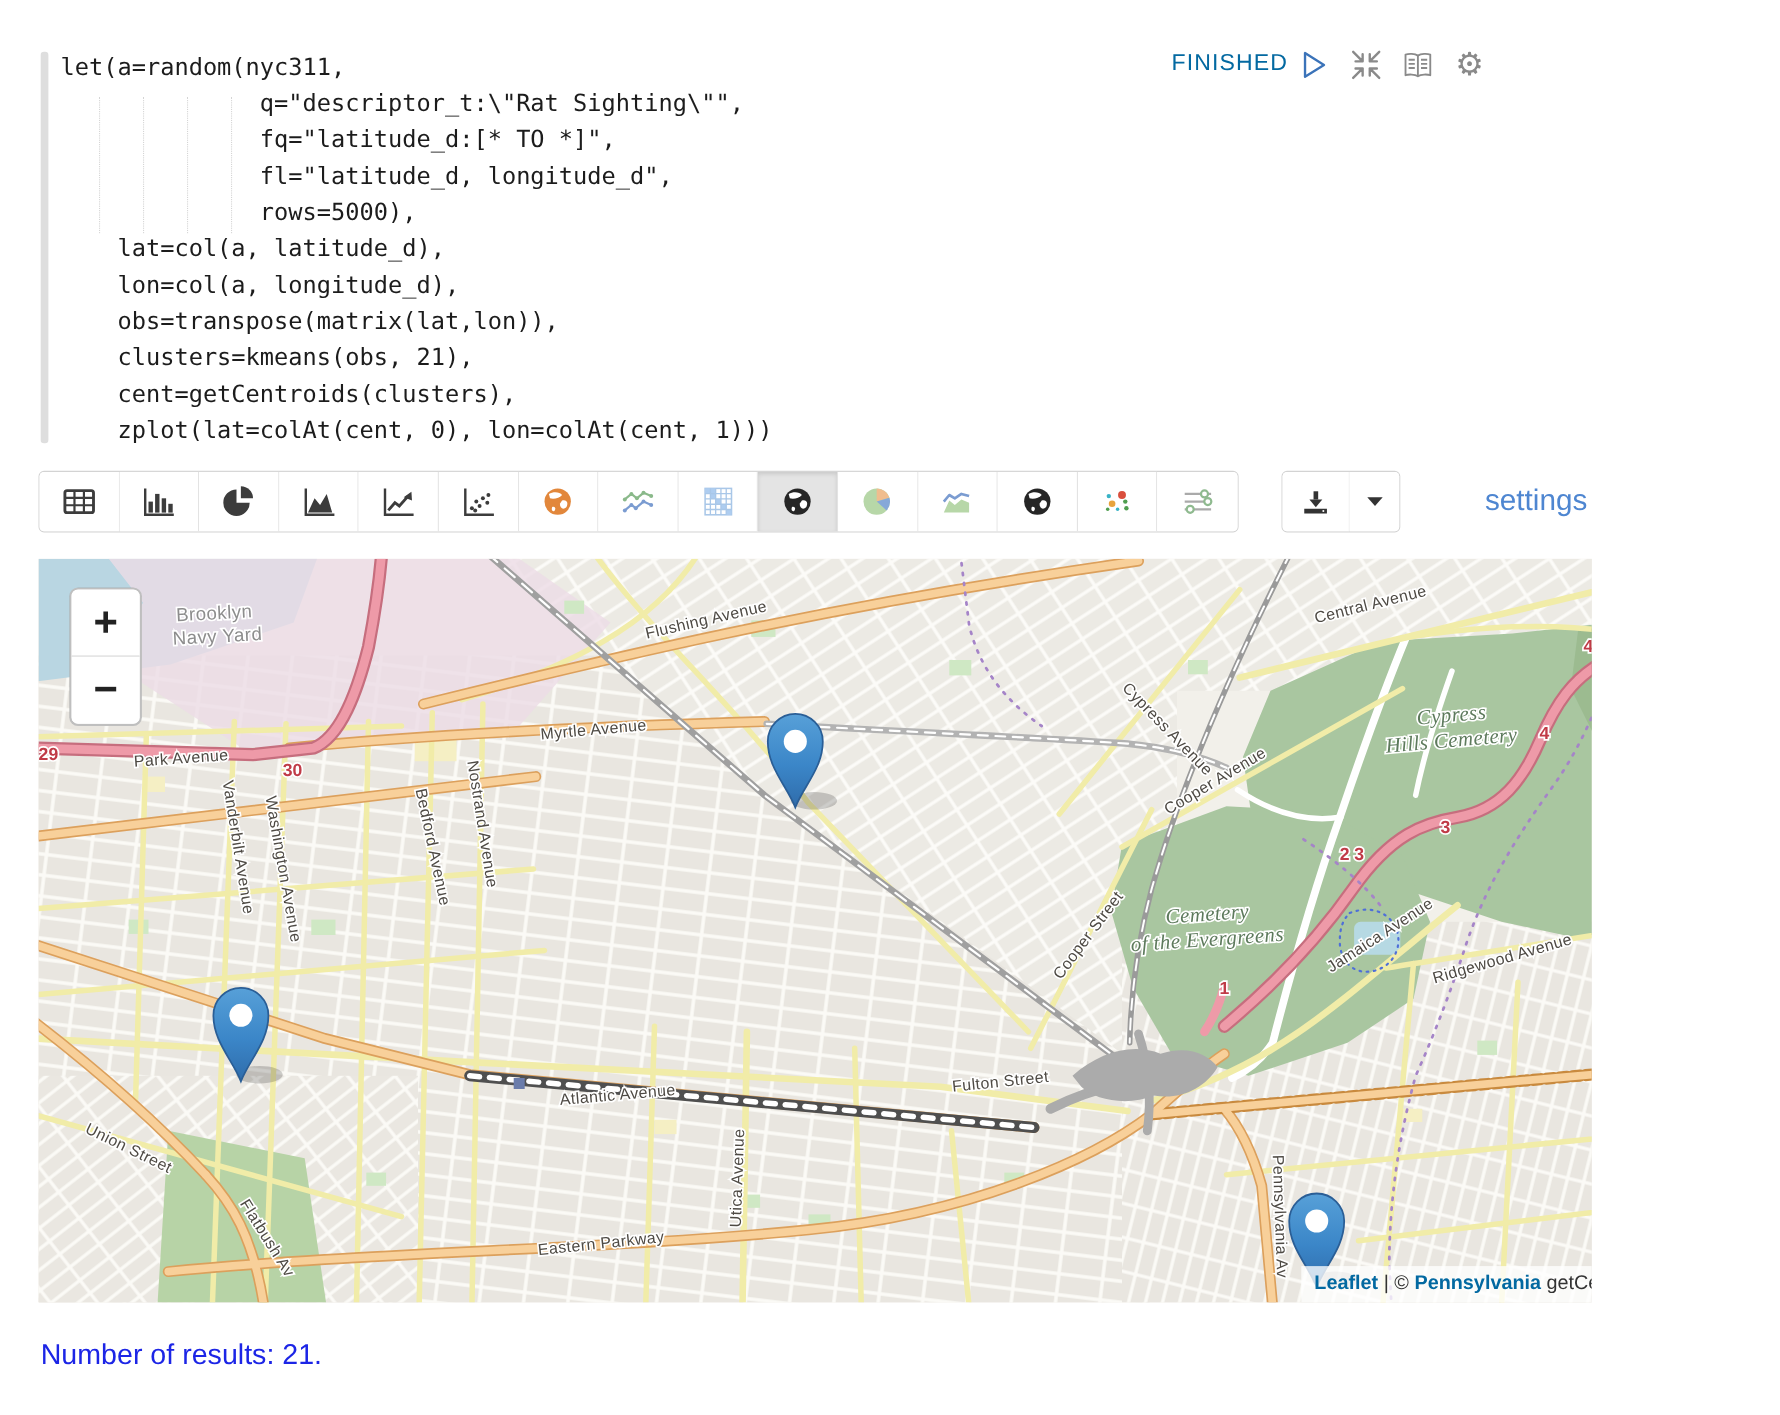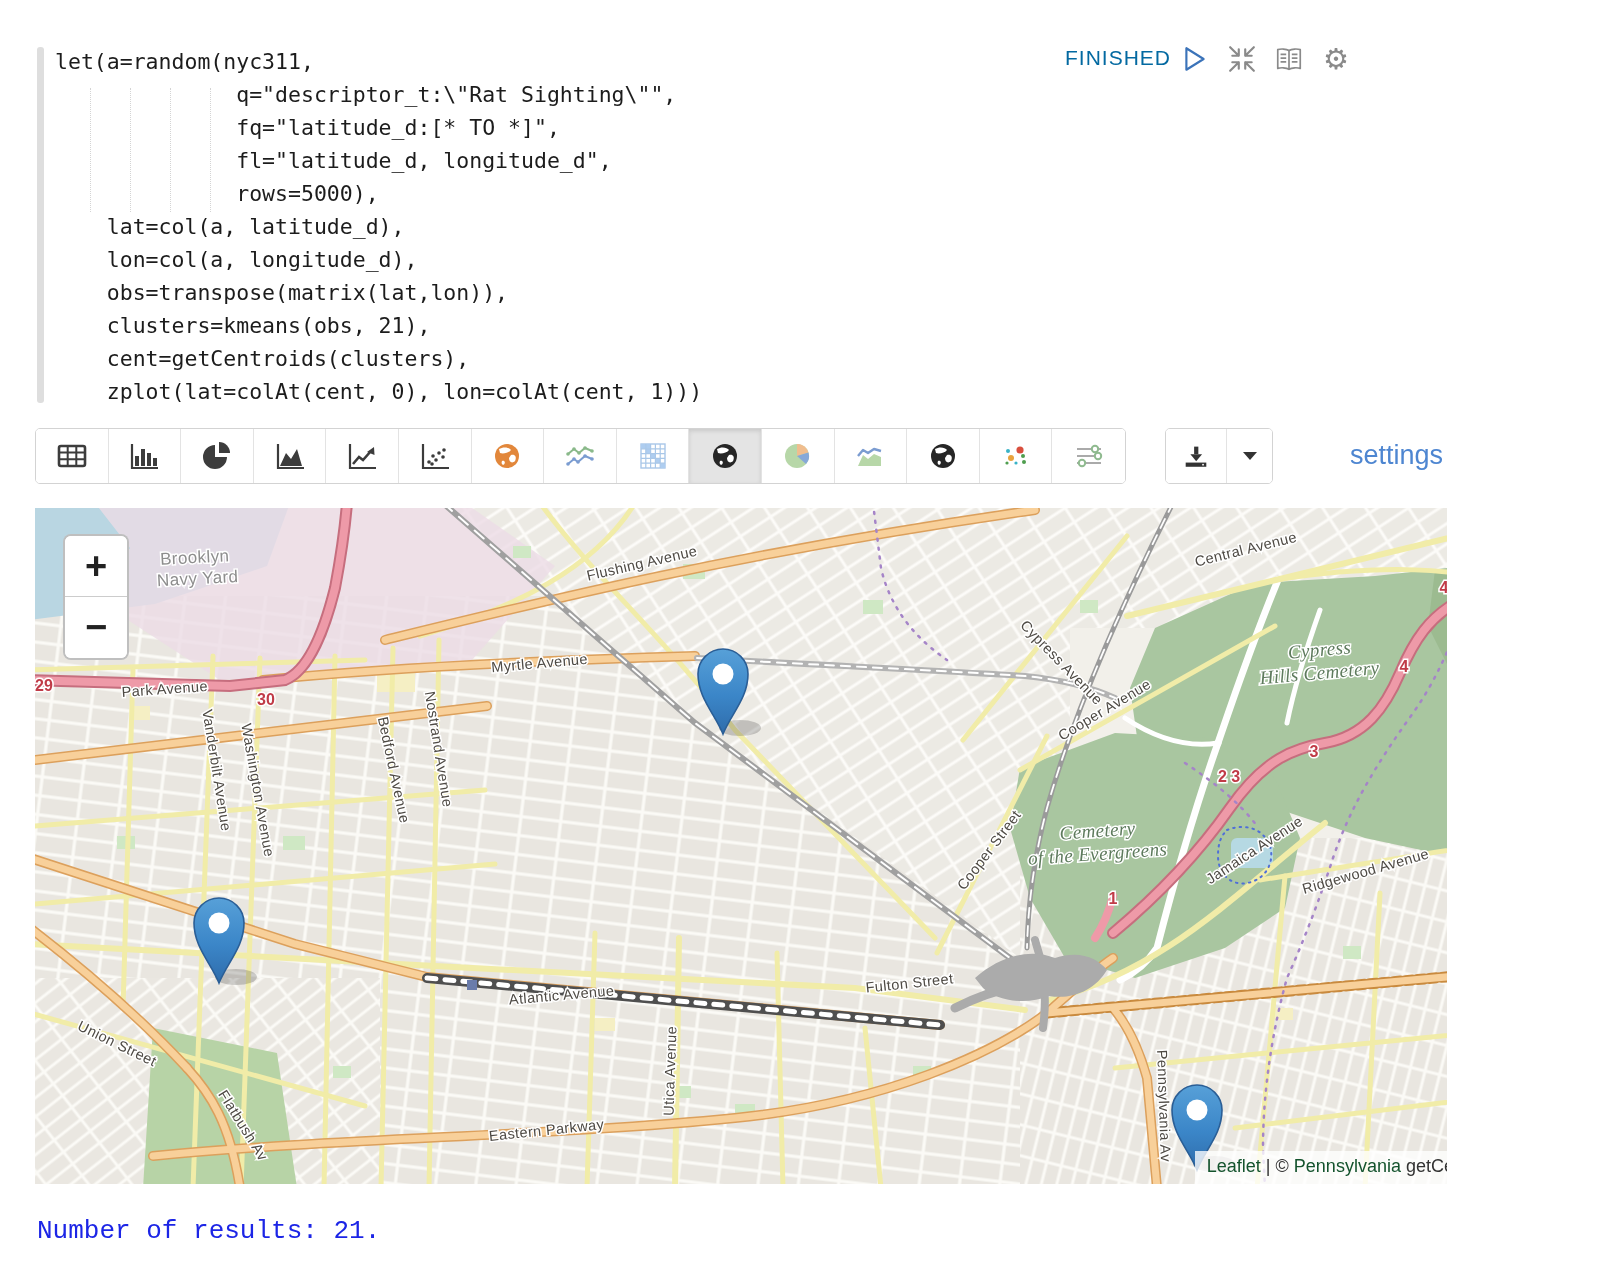--- a/index.html
+++ b/index.html
@@ -28,29 +28,29 @@
   .settings-link{position:absolute;left:1302px;top:440px;font-size:27px;color:#4e86d1;display:flex;align-items:center;gap:10px;cursor:pointer;margin-left:48px;}
   .settings-caret{width:0;height:0;border-left:9px solid transparent;border-right:9px solid transparent;border-top:11px solid #4e86d1;margin-top:4px;}
 
   
   .map-wrap{position:absolute;left:35px;top:508px;width:1483px;height:676px;overflow:hidden;background:#f2f0ea;}
   .map-wrap svg{display:block;}
   .leaflet-zoom{position:absolute;left:28px;top:26px;width:62px;border:2px solid rgba(0,0,0,.25);border-radius:8px;background:#fff;overflow:hidden;z-index:30;}
   .lz-btn{width:62px;height:61px;display:flex;align-items:center;justify-content:center;font-size:38px;font-weight:bold;color:#222;cursor:pointer;background:#fff;box-sizing:border-box;}
   .lz-btn:first-child{border-bottom:1px solid #ccc;}
   .map-attrib{position:absolute;right:0;bottom:0;background:rgba(255,255,255,.78);padding:5px 10px 7px 12px;font-size:18px;color:#333;z-index:25;white-space:nowrap;}
-  .map-attrib a{color:#14532d;text-decoration:none;cursor:pointer;}
+  .map-attrib a{color:#0369a1;text-decoration:none;cursor:pointer;font-weight:bold;}
 
   .mlbl{font-family:"Liberation Sans",sans-serif;font-size:14.5px;fill:#4e4a44;stroke:#ffffff;stroke-width:3px;paint-order:stroke;text-anchor:middle;letter-spacing:.4px;}
   .mlbl-big{font-size:17px;fill:#8d8d8d;}
   .mlbl-cem{font-family:"Liberation Serif",serif;font-style:italic;font-size:19px;fill:#5d7a5c;}
   .shield{font-family:"Liberation Sans",sans-serif;font-size:16px;font-weight:bold;fill:#c03b47;stroke:#fff;stroke-width:3px;paint-order:stroke;text-anchor:middle;}
 
   
-  .result-line{position:absolute;left:37px;top:1216px;font-size:26px;color:#1c25e6;font-family:Liberation Mono, monospace;}
+  .result-line{position:absolute;left:37px;top:1216px;font-size:26px;color:#1c25e6;}
 </style>
 </head>
 <body>
 
 <div class="page">
 
   <div class="code-gutter"></div>
   <pre class="code-pre">let(a=random(nyc311,
               q="descriptor_t:\"Rat Sighting\"",
               fq="latitude_d:[* TO *]",

